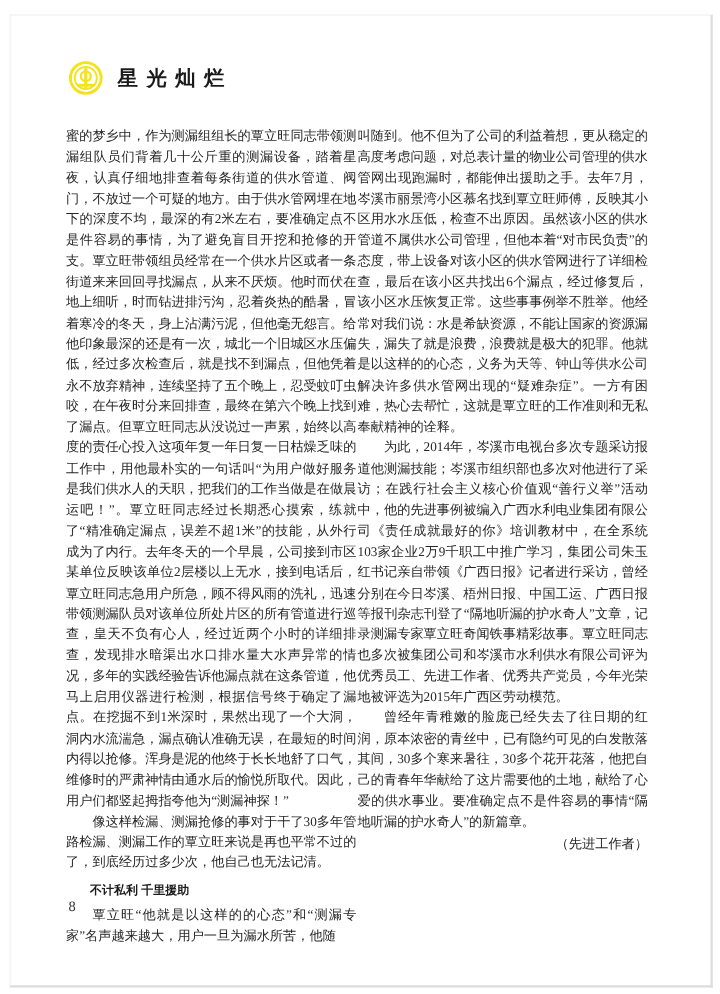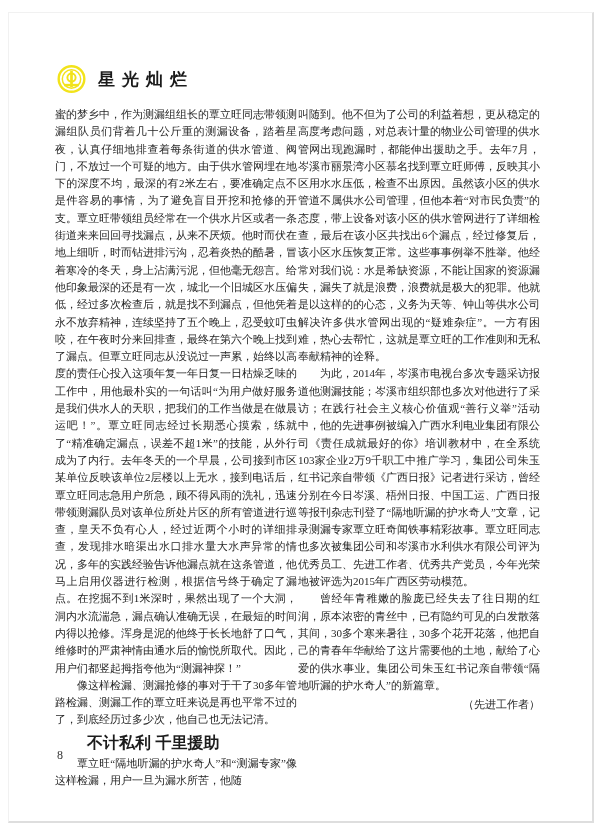--- a/index.html
+++ b/index.html
@@ -2,30 +2,30 @@
 <html><head>
 <meta charset="utf-8">
 <style>
   html,body{margin:0;padding:0;background:#ffffff;}
   body{font-family:"Liberation Serif","DejaVu Serif",serif;color:#2b2b2b;}
   .page{position:relative;width:600px;height:828px;background:#ffffff;overflow:hidden;}
   .page-frame{position:absolute;left:8px;top:12px;width:583px;height:808px;
     border-top:1px solid #f1f1f1;border-left:1px solid #f1f1f1;
     border-right:2px solid #dedede;border-bottom:2px solid #dedede;
     background:#ffffff;pointer-events:none;}
-  .masthead{position:absolute;left:57px;top:64px;display:flex;align-items:center;gap:12px;}
+  .masthead{position:absolute;left:57px;top:50px;display:flex;align-items:center;gap:12px;}
   .logo-badge{width:29px;height:30px;display:block;}
   .logo-title{font-size:17px;font-weight:bold;letter-spacing:7px;color:#1a1a1a;
     font-family:"Liberation Serif","DejaVu Serif",serif;white-space:nowrap;}
   .columns{position:absolute;left:55px;top:106px;width:495px;display:flex;gap:1px;}
   .col{width:242px;}
   .col p{margin:0;font-size:11px;line-height:17.3px;text-align:justify;
     color:#262626;overflow-wrap:break-word;}
   .col p.indent{text-indent:2em;}
-  .sub-heading{margin:5px 0 3px 0;padding-left:2em;font-size:16px;line-height:18px;
+  .sub-heading{margin:5px 0 3px 0;padding-left:2em;font-size:10px;line-height:18px;
     font-weight:bold;color:#1c1c1c;font-family:"Liberation Sans","DejaVu Sans",sans-serif;}
   .signature{margin-top:2px;font-size:11px;line-height:17.3px;text-align:right;color:#262626;}
   .page-number{position:absolute;left:57px;top:748px;font-size:12px;color:#333;}
 </style>
 </head>
 <body>
 
 <div class="page">
   <div class="page-frame"></div>
 
@@ -44,24 +44,24 @@
       </svg>
     </span>
     <span class="logo-title">星光灿烂</span>
   </div>
 
   <div class="columns">
     <div class="col">
       <p>蜜的梦乡中，作为测漏组组长的覃立旺同志带领测漏组队员们背着几十公斤重的测漏设备，踏着星夜，认真仔细地排查着每条街道的供水管道、阀门，不放过一个可疑的地方。由于供水管网埋在地下的深度不均，最深的有2米左右，要准确定点不是件容易的事情，为了避免盲目开挖和抢修的开支。覃立旺带领组员经常在一个供水片区或者一条街道来来回回寻找漏点，从来不厌烦。他时而伏在地上细听，时而钻进排污沟，忍着炎热的酷暑，冒着寒冷的冬天，身上沾满污泥，但他毫无怨言。给他印象最深的还是有一次，城北一个旧城区水压偏低，经过多次检查后，就是找不到漏点，但他凭着永不放弃精神，连续坚持了五个晚上，忍受蚊叮虫咬，在午夜时分来回排查，最终在第六个晚上找到了漏点。但覃立旺同志从没说过一声累，始终以高度的责任心投入这项年复一年日复一日枯燥乏味的工作中，用他最朴实的一句话叫“为用户做好服务是我们供水人的天职，把我们的工作当做是在做晨运吧！”。覃立旺同志经过长期悉心摸索，练就了“精准确定漏点，误差不超1米”的技能，从外行成为了内行。去年冬天的一个早晨，公司接到市区某单位反映该单位2层楼以上无水，接到电话后，覃立旺同志急用户所急，顾不得风雨的洗礼，迅速带领测漏队员对该单位所处片区的所有管道进行巡查，皇天不负有心人，经过近两个小时的详细排查，发现排水暗渠出水口排水量大水声异常的情况，多年的实践经验告诉他漏点就在这条管道，他马上启用仪器进行检测，根据信号终于确定了漏点。在挖掘不到1米深时，果然出现了一个大洞，洞内水流湍急，漏点确认准确无误，在最短的时间内得以抢修。浑身是泥的他终于长长地舒了口气，维修时的严肃神情由通水后的愉悦所取代。因此，用户们都竖起拇指夸他为“测漏神探！”</p>
       <p class="indent">像这样检漏、测漏抢修的事对于干了30多年管路检漏、测漏工作的覃立旺来说是再也平常不过的了，到底经历过多少次，他自己也无法记清。</p>
       <div class="sub-heading">不计私利 千里援助</div>
-      <p class="indent">覃立旺“隔地听漏的护水奇人”和“测漏专家”像这样检漏，用户一旦为漏水所苦，他随</p>
+      <p class="indent">覃立旺“他就是以这样的的心态”和“测漏专家”名声越来越大，用户一旦为漏水所苦，他随</p>
     </div>
     <div class="col">
       <p>叫随到。他不但为了公司的利益着想，更从稳定的高度考虑问题，对总表计量的物业公司管理的供水管网出现跑漏时，都能伸出援助之手。去年7月，岑溪市丽景湾小区慕名找到覃立旺师傅，反映其小区用水水压低，检查不出原因。虽然该小区的供水管道不属供水公司管理，但他本着“对市民负责”的态度，带上设备对该小区的供水管网进行了详细检查，最后在该小区共找出6个漏点，经过修复后，该小区水压恢复正常。这些事事例举不胜举。他经常对我们说：水是希缺资源，不能让国家的资源漏失，漏失了就是浪费，浪费就是极大的犯罪。他就是以这样的的心态，义务为天等、钟山等供水公司解决许多供水管网出现的“疑难杂症”。一方有困难，热心去帮忙，这就是覃立旺的工作准则和无私奉献精神的诠释。</p>
       <p class="indent">为此，2014年，岑溪市电视台多次专题采访报道他测漏技能；岑溪市组织部也多次对他进行了采访；在践行社会主义核心价值观“善行义举”活动中，他的先进事例被编入广西水利电业集团有限公司《责任成就最好的你》培训教材中，在全系统103家企业2万9千职工中推广学习，集团公司朱玉红书记亲自带领《广西日报》记者进行采访，曾经分别在今日岑溪、梧州日报、中国工运、广西日报等报刊杂志刊登了“隔地听漏的护水奇人”文章，记录测漏专家覃立旺奇闻铁事精彩故事。覃立旺同志也多次被集团公司和岑溪市水利供水有限公司评为优秀员工、先进工作者、优秀共产党员，今年光荣地被评选为2015年广西区劳动模范。</p>
-      <p class="indent">曾经年青稚嫩的脸庞已经失去了往日期的红润，原本浓密的青丝中，已有隐约可见的白发散落其间，30多个寒来暑往，30多个花开花落，他把自己的青春年华献给了这片需要他的土地，献给了心爱的供水事业。集团公司朱玉红书记亲自带领“隔地听漏的护水奇人”的新篇章。</p>
+      <p class="indent">曾经年青稚嫩的脸庞已经失去了往日期的红润，原本浓密的青丝中，已有隐约可见的白发散落其间，30多个寒来暑往，30多个花开花落，他把自己的青春年华献给了这片需要他的土地，献给了心爱的供水事业。要准确定点不是件容易的事情“隔地听漏的护水奇人”的新篇章。</p>
       <div class="signature">（先进工作者）</div>
     </div>
   </div>
 
   <div class="page-number">8</div>
 </div>
 
 </body></html>

